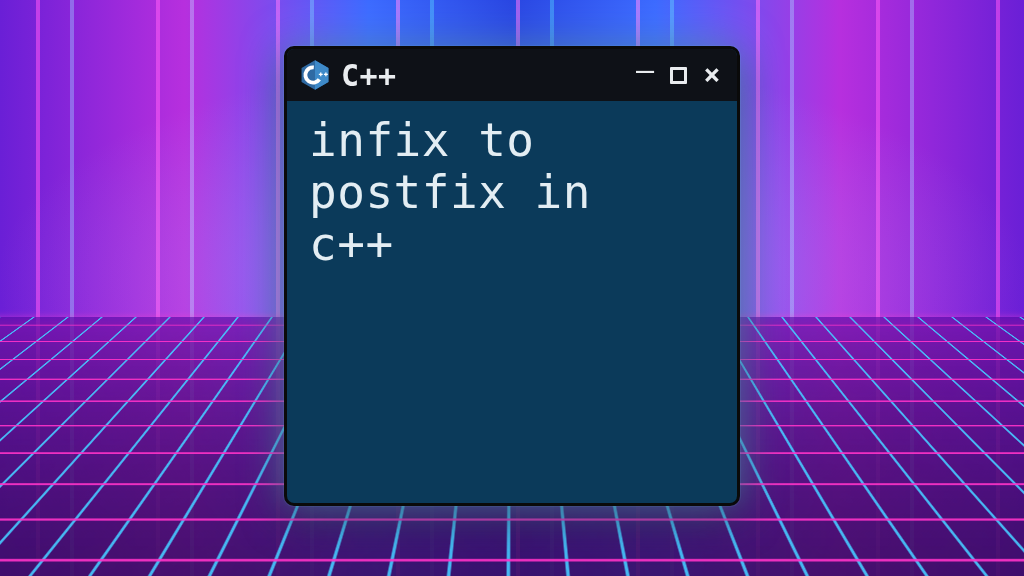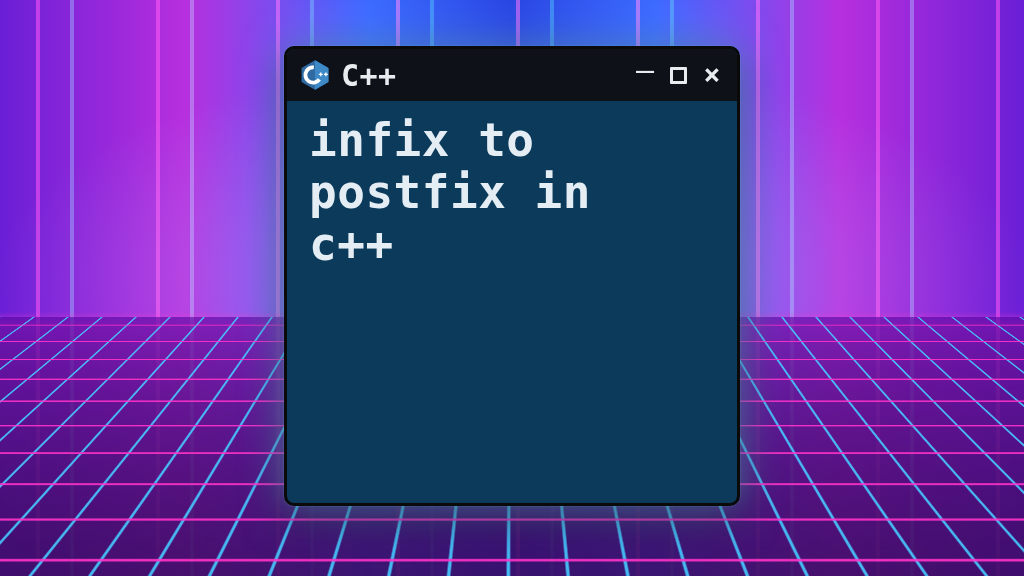--- a/index.html
+++ b/index.html
@@ -105,21 +105,21 @@
     .content {
       flex: 1;
       padding: 14px 22px 22px;
     }
     .content-text {
       color: #e3edf3;
       font-family: "Consolas", "Menlo", "DejaVu Sans Mono", monospace;
       font-size: 46px;
       line-height: 1.12;
       white-space: pre-line;
-      font-weight: 700;
+      font-weight: 400;
       letter-spacing: 0.5px;
     }
   </style>
 </head>
 <body>
 
 <div class="bg"></div>
 <div class="floor"></div>
 <div class="glow"></div>
 

